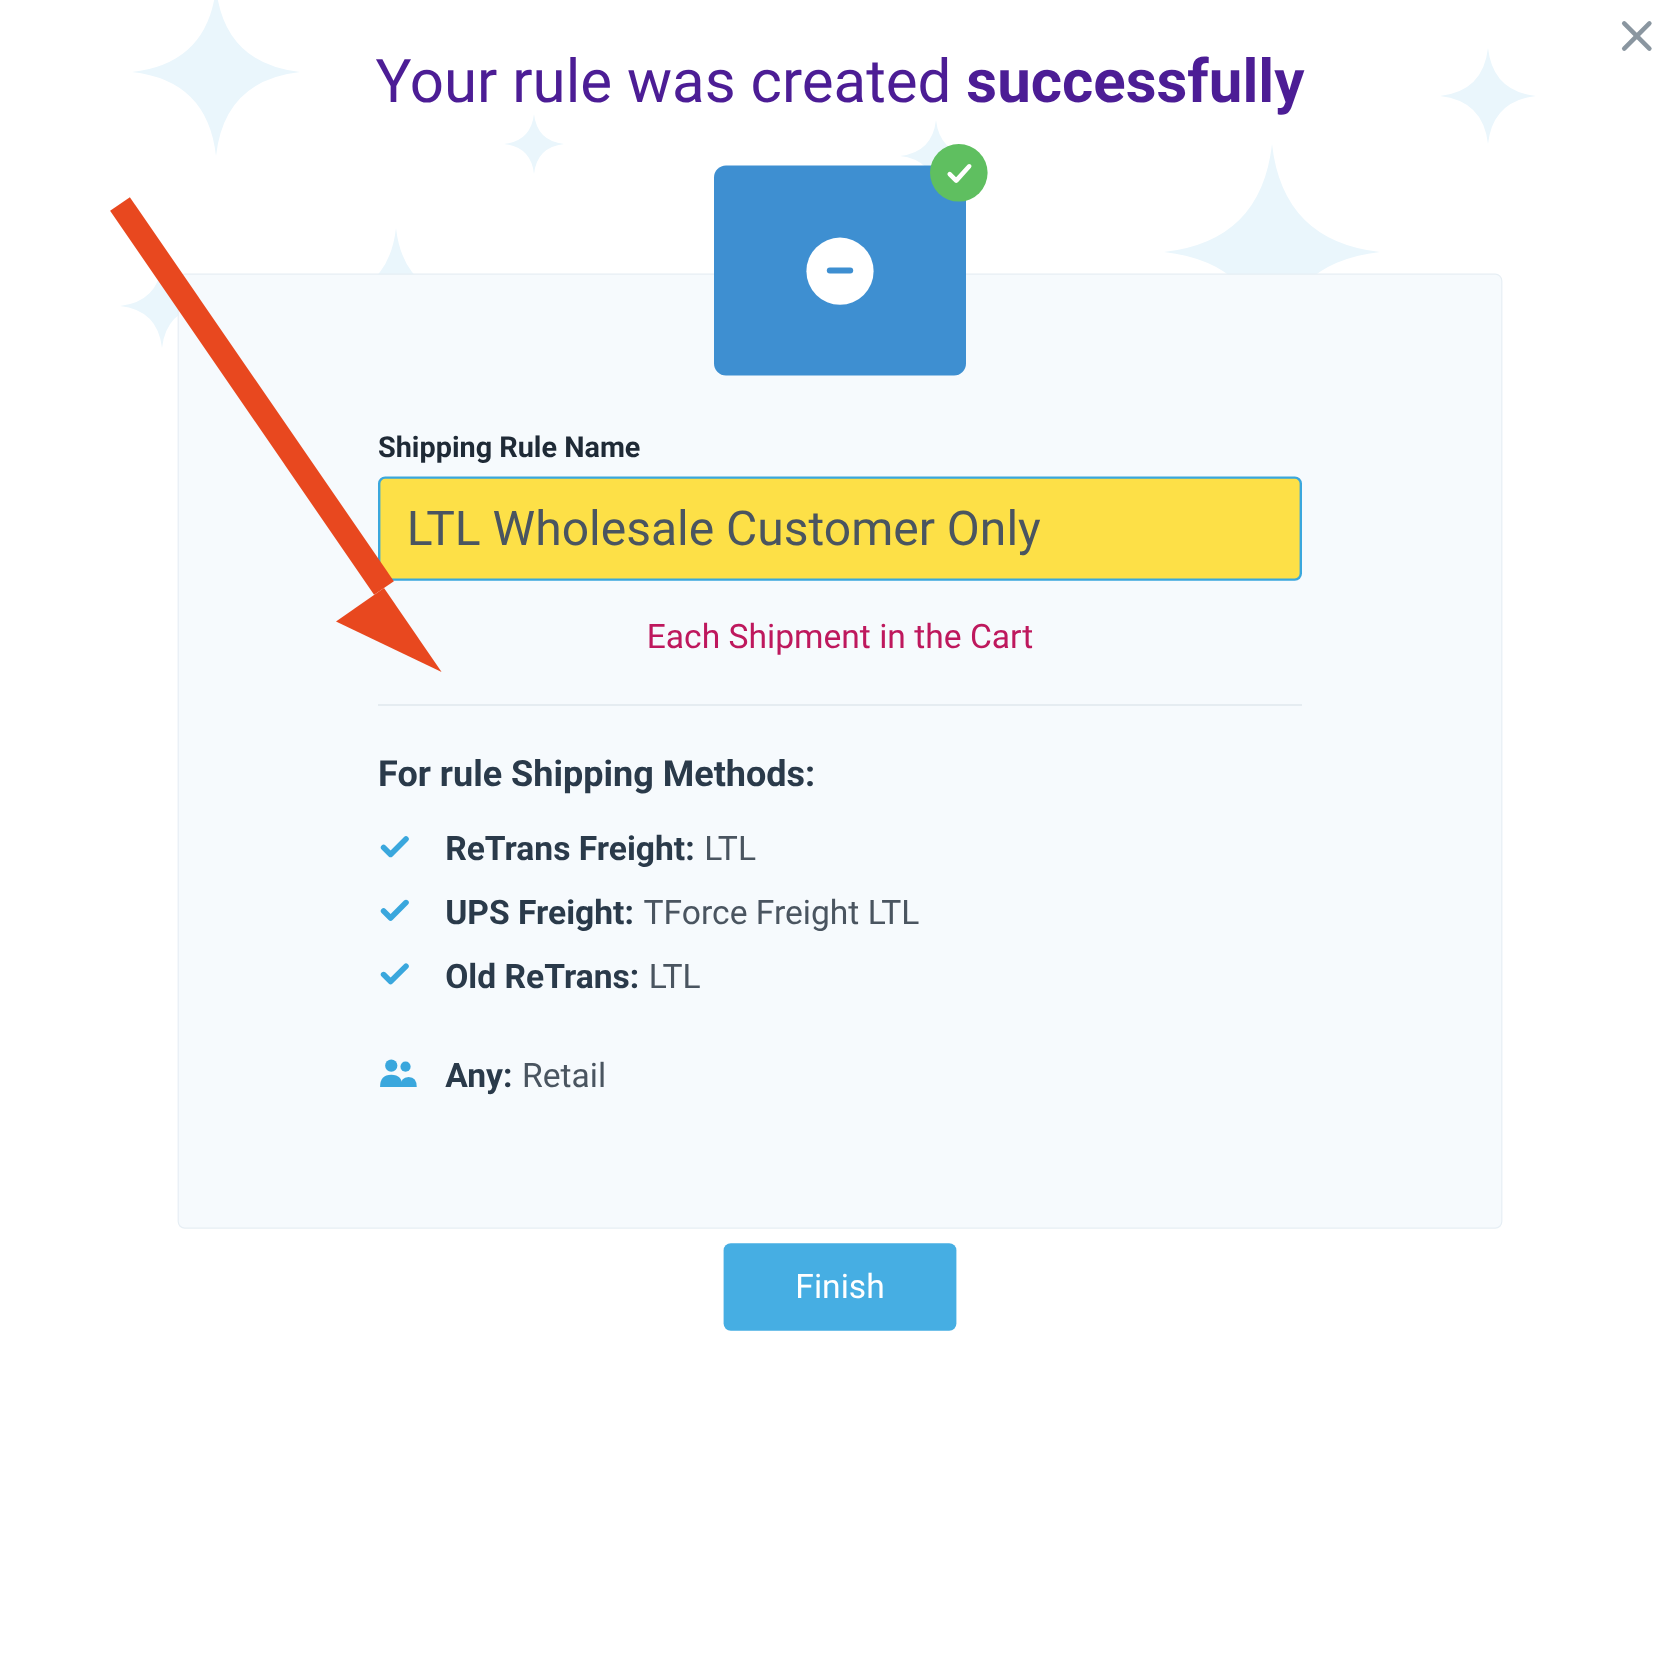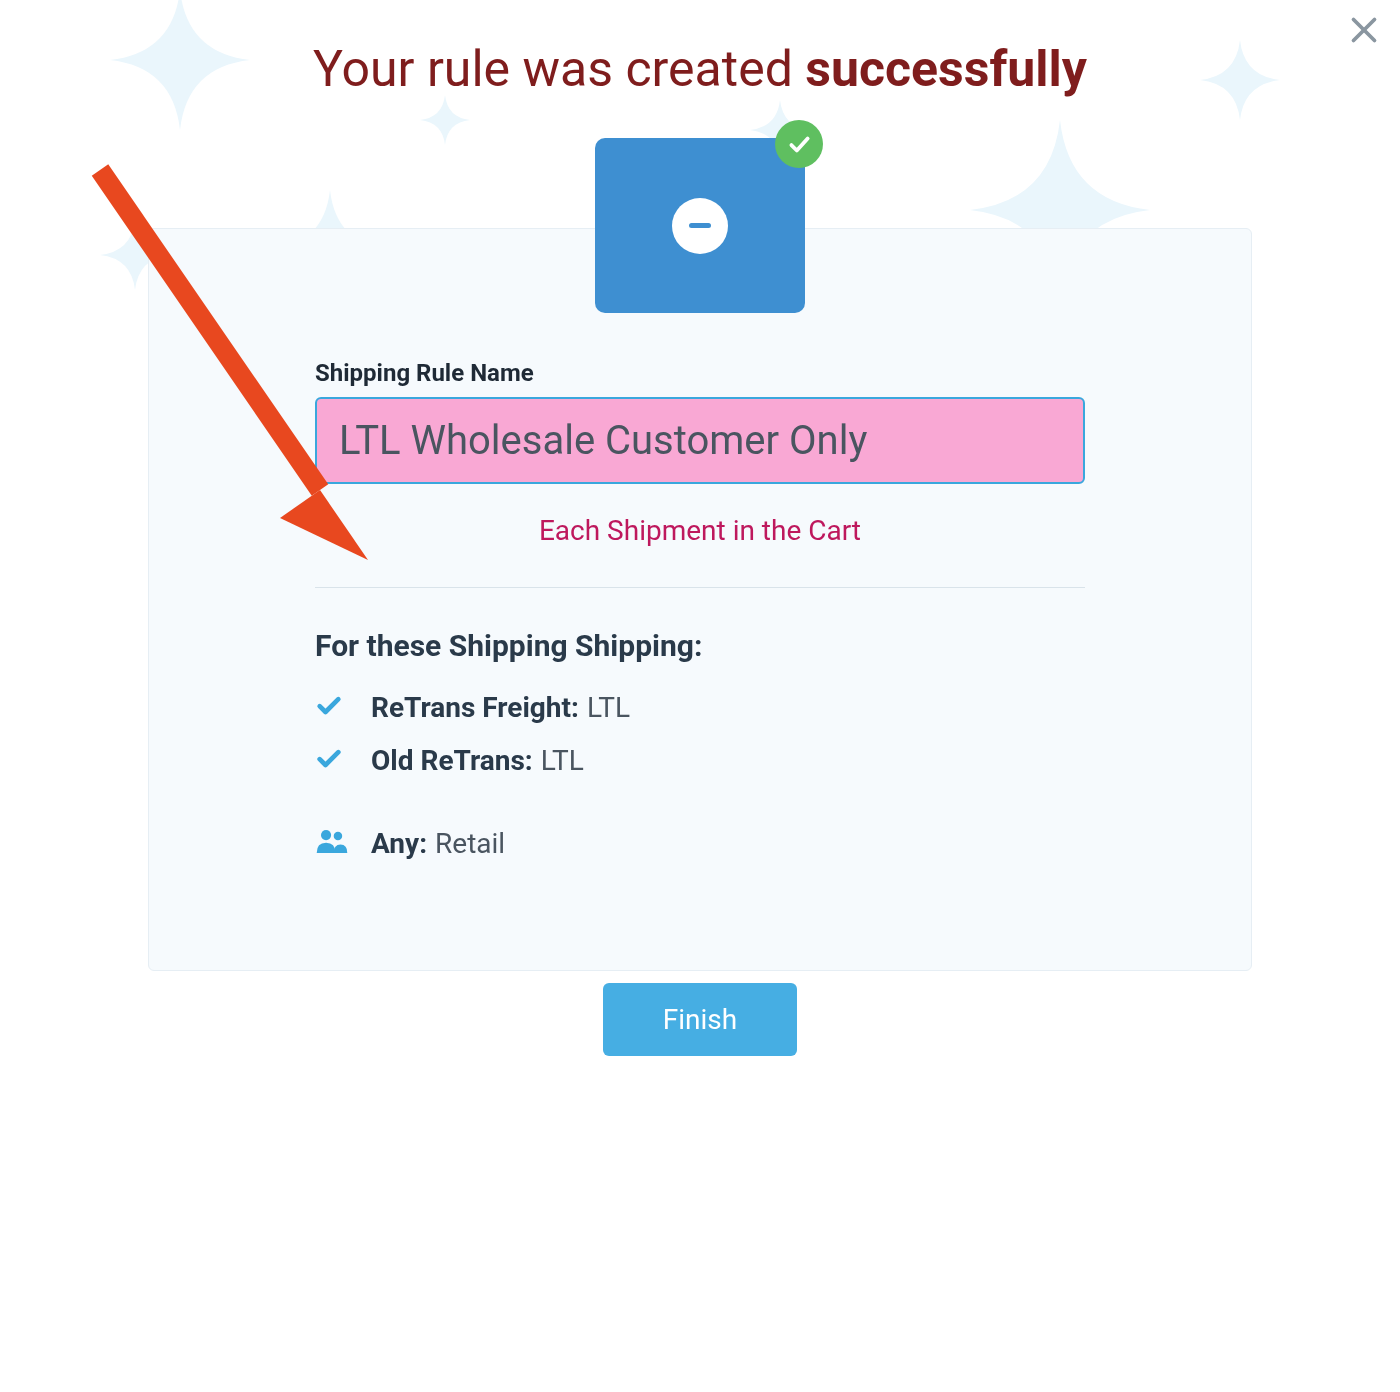--- a/index.html
+++ b/index.html
@@ -17,21 +17,21 @@
     position:absolute;
     z-index:0;
   }
 
   .modal-heading {
     position: relative;
     z-index: 2;
     text-align: center;
     font-size: 50px;
     font-weight: 400;
-    color: #7f1d1d;
+    color: #4c1d95;
     margin-top: 40px;
   }
   .modal-heading strong {
     font-weight: 700;
   }
 
   .close-btn {
     position: absolute;
     top: 12px;
     right: 18px;
@@ -106,21 +106,21 @@
     margin-bottom: 10px;
   }
 
   .rule-name-input {
     width: 100%;
     box-sizing: border-box;
     font-size: 40px;
     padding: 18px 22px;
     border: 2px solid #3aa7dd;
     border-radius: 6px;
-    background: #f9a8d4;
+    background: #fde047;
     color: #4a5560;
     outline: none;
     font-family: inherit;
     white-space: nowrap;
     overflow: hidden;
   }
 
   .subtitle {
     text-align: center;
     font-size: 28px;
@@ -235,38 +235,47 @@
   <div class="panel-inner">
 
     <div class="field-label">Shipping Rule Name</div>
 
     <input type="text" class="rule-name-input" value="LTL Wholesale Customer Only" style="">
 
     <div class="subtitle">Each Shipment in the Cart</div>
 
     <hr class="divider">
 
-    <div class="section-heading">For these Shipping Shipping:</div>
+    <div class="section-heading">For rule Shipping Methods:</div>
 
     <ul class="method-list">
       <li>
         <span class="icon">
           <svg width="28" height="28" viewBox="0 0 24 24">
               <polyline points="4,13 9,18 20,7" fill="none" stroke="#3aa7dd" stroke-width="4" stroke-linecap="round" stroke-linejoin="round"></polyline>
             </svg>
         </span>
         <strong>ReTrans Freight:</strong>
         <span>LTL</span>
       </li>
       <li>
         <span class="icon">
           <svg width="28" height="28" viewBox="0 0 24 24">
               <polyline points="4,13 9,18 20,7" fill="none" stroke="#3aa7dd" stroke-width="4" stroke-linecap="round" stroke-linejoin="round"></polyline>
             </svg>
         </span>
+        <strong>UPS Freight:</strong>
+        <span>TForce Freight LTL</span>
+      </li>
+      <li>
+        <span class="icon">
+          <svg width="28" height="28" viewBox="0 0 24 24">
+              <polyline points="4,13 9,18 20,7" fill="none" stroke="#3aa7dd" stroke-width="4" stroke-linecap="round" stroke-linejoin="round"></polyline>
+            </svg>
+        </span>
         <strong>Old ReTrans:</strong>
         <span>LTL</span>
       </li>
     </ul>
 
 
     <ul class="condition-list">
       <li>
         <span class="icon">
           <svg width="34" height="28" viewBox="0 0 40 32">

